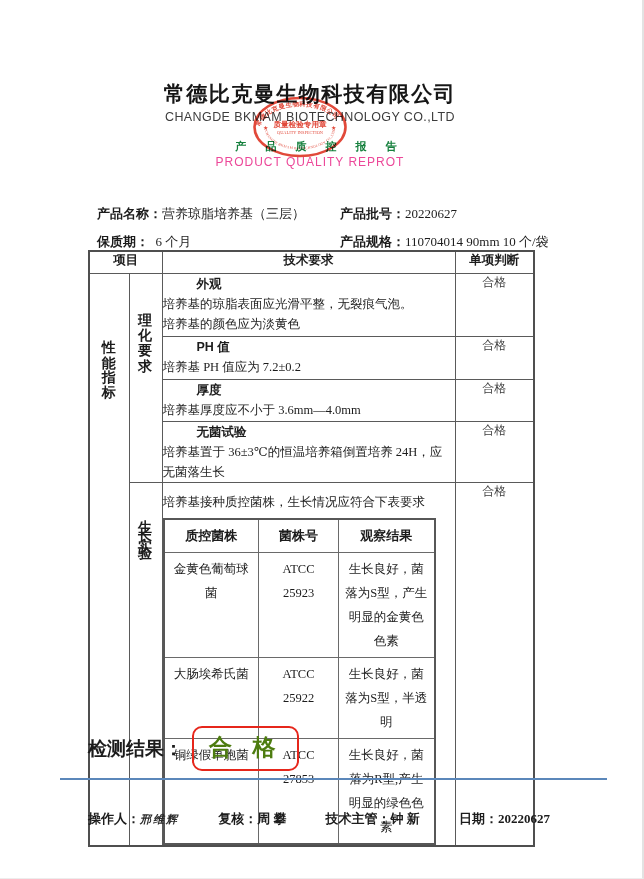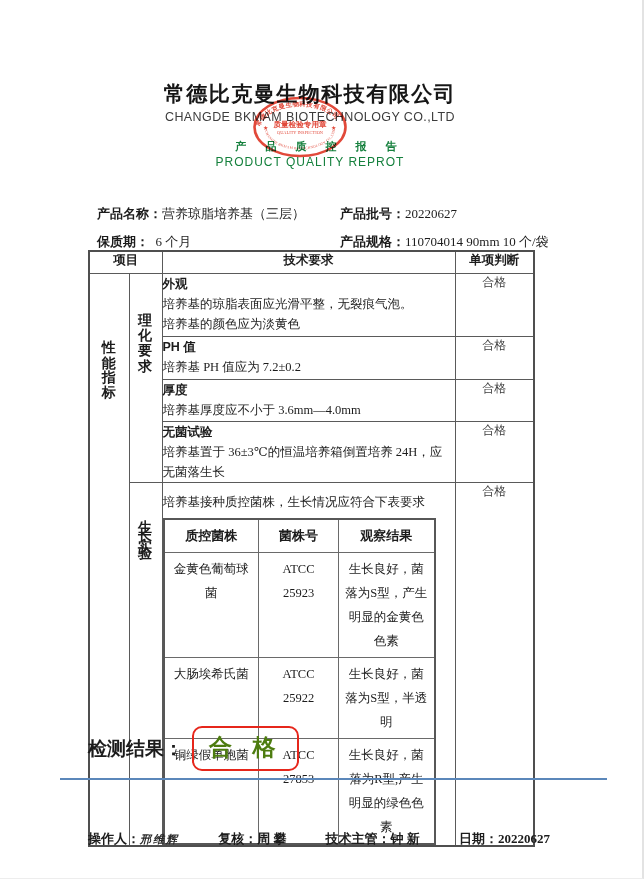--- a/index.html
+++ b/index.html
@@ -7,58 +7,58 @@
     width:644px;height:879px;position:relative;background:#ffffff;
     font-family:"Liberation Serif","DejaVu Serif",serif;color:#1c1c1c;
     border-right:2px solid #e3e3e3;border-bottom:1px solid #ededed;box-sizing:border-box;
     overflow:hidden;
   }
   
   .header{position:absolute;left:0;top:80px;width:620px;text-align:center;}
   .company-cn{font-size:21px;font-weight:bold;letter-spacing:1.5px;font-family:"Liberation Sans","DejaVu Sans",sans-serif;color:#161616;}
   .company-en{font-size:12.5px;letter-spacing:.4px;color:#3c3c3c;margin-top:2px;font-family:"Liberation Sans",sans-serif;}
   .title-cn{font-size:11px;font-weight:bold;letter-spacing:8px;margin-top:15px;font-family:"Liberation Sans","DejaVu Sans",sans-serif;color:#15803d;margin-left:20px;}
-  .title-en{font-size:12px;letter-spacing:1px;color:#15803d;margin-top:1px;font-family:"Liberation Sans",sans-serif;}
+  .title-en{font-size:12px;letter-spacing:1px;color:#ec4899;margin-top:1px;font-family:"Liberation Sans",sans-serif;}
   
   .stamp{position:absolute;left:251px;top:95px;width:98px;height:64px;mix-blend-mode:multiply;opacity:.88;}
   
   .pinfo{position:absolute;left:97px;top:205px;width:480px;font-size:13px;}
   .pinfo-row{position:relative;height:28px;}
   .pi-left{position:absolute;left:0;top:0;}
   .pi-right{position:absolute;left:243px;top:0;}
   .pi-label{font-weight:600;}
   
   table.main{position:absolute;left:88px;top:250px;width:445px;border-collapse:collapse;table-layout:fixed;border:2px solid #4f4f4f;}
   table.main td{border:1px solid #5a5a5a;padding:0;vertical-align:top;}
   .r-head{height:22px;}
   .r1{height:63px;} .r2{height:43px;} .r3{height:42px;} .r4{height:38px;} .r5{height:237px;}
   td.th{ text-align:center;vertical-align:middle;font-weight:bold;font-size:12.5px;font-family:"Liberation Sans","DejaVu Sans",sans-serif;}
   td.vert{text-align:center;}
   .vtext{writing-mode:vertical-rl;text-orientation:upright;font-weight:bold;font-size:14px;letter-spacing:15px;font-family:"Liberation Sans","DejaVu Sans",sans-serif;margin:0 auto;}
   .vtext.perf{margin-top:55px;}
   .vtext.phys{margin-top:28px;}
   .vtext.grow{margin-top:25px;letter-spacing:9px;}
   td.req{padding:4px 8px 2px 11px;font-size:12.5px;line-height:20px;}
-  .req-title{font-weight:bold;font-family:"Liberation Sans","DejaVu Sans",sans-serif;font-size:12.5px;}
+  .req-title{font-weight:bold;font-family:"Liberation Sans","DejaVu Sans",sans-serif;font-size:12.5px;padding-left:34px;}
   td.judge{text-align:center;font-size:12px;color:#3d3d3d;padding-top:7px;}
   td.judge-mid{text-align:center;font-size:12px;color:#3d3d3d;vertical-align:middle;padding:0;}
   
   .g-intro{font-size:12.5px;line-height:19px;padding-top:10px;}
   table.inner{border-collapse:collapse;table-layout:fixed;width:271px;margin-top:6px;border:2px solid #575757;}
   table.inner td{border:1px solid #6a6a6a;text-align:center;font-size:12.5px;line-height:24px;vertical-align:top;padding:4px 5px;}
   table.inner td.ith{font-weight:bold;font-size:13px;vertical-align:middle;font-family:"Liberation Sans","DejaVu Sans",sans-serif;padding:2px;}
   .ir-head{height:34px;} .ir1{height:70px;} .ir2{height:44px;} .ir3{height:62px;}
   
   .result{position:absolute;left:88px;top:726px;display:flex;align-items:center;}
   .result-label{font-size:19px;font-weight:600;}
   .result-box{margin-left:9px;border:2.5px solid #e6261b;border-radius:10px;padding:4px 15px 6px 15px;}
   .result-value{color:#4d7c0f;font-size:23px;font-weight:bold;letter-spacing:7px;font-family:"Liberation Sans","DejaVu Sans",sans-serif;}
   
   .blue-line{position:absolute;left:60px;top:778px;width:547px;border-top:2px solid #5b87ba;}
-  .footer{position:absolute;left:88px;top:810px;width:462px;display:flex;justify-content:space-between;font-size:13px;font-weight:600;margin-top:20px;}
+  .footer{position:absolute;left:88px;top:810px;width:462px;display:flex;justify-content:space-between;font-size:13px;font-weight:600;}
   .sig-name{font-style:italic;font-size:11px;letter-spacing:2px;font-weight:700;color:#2a2a2a;}
 </style>
 </head>
 <body>
 
 <div class="header">
   <div class="company-cn">常德比克曼生物科技有限公司</div>
   <div class="company-en">CHANGDE BKMAM BIOTECHNOLOGY CO.,LTD</div>
   <div class="title-cn">产 品 质 控 报 告</div>
   <div class="title-en">PRODUCT QUALITY REPROT</div>

